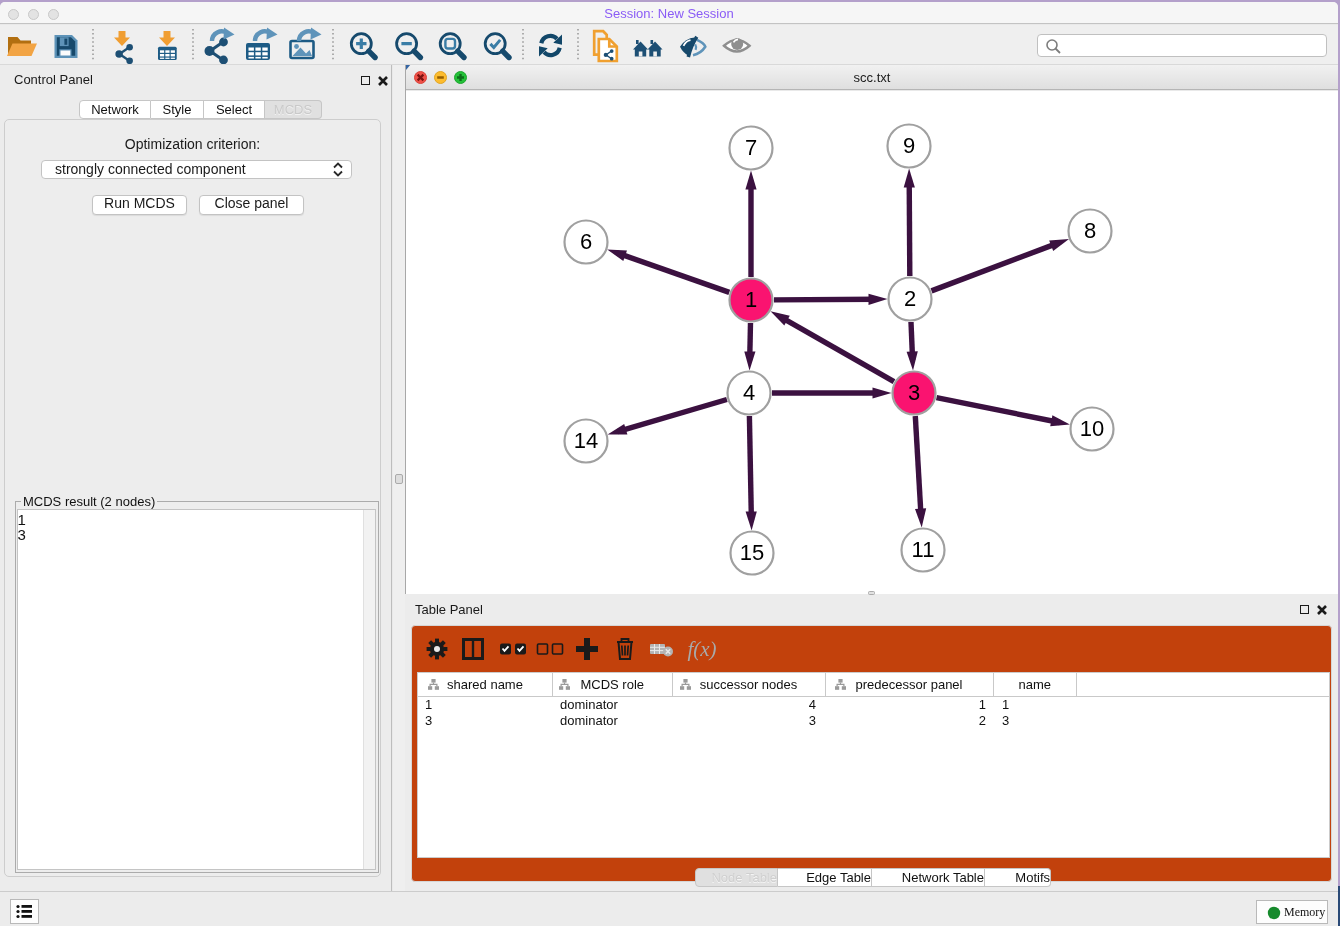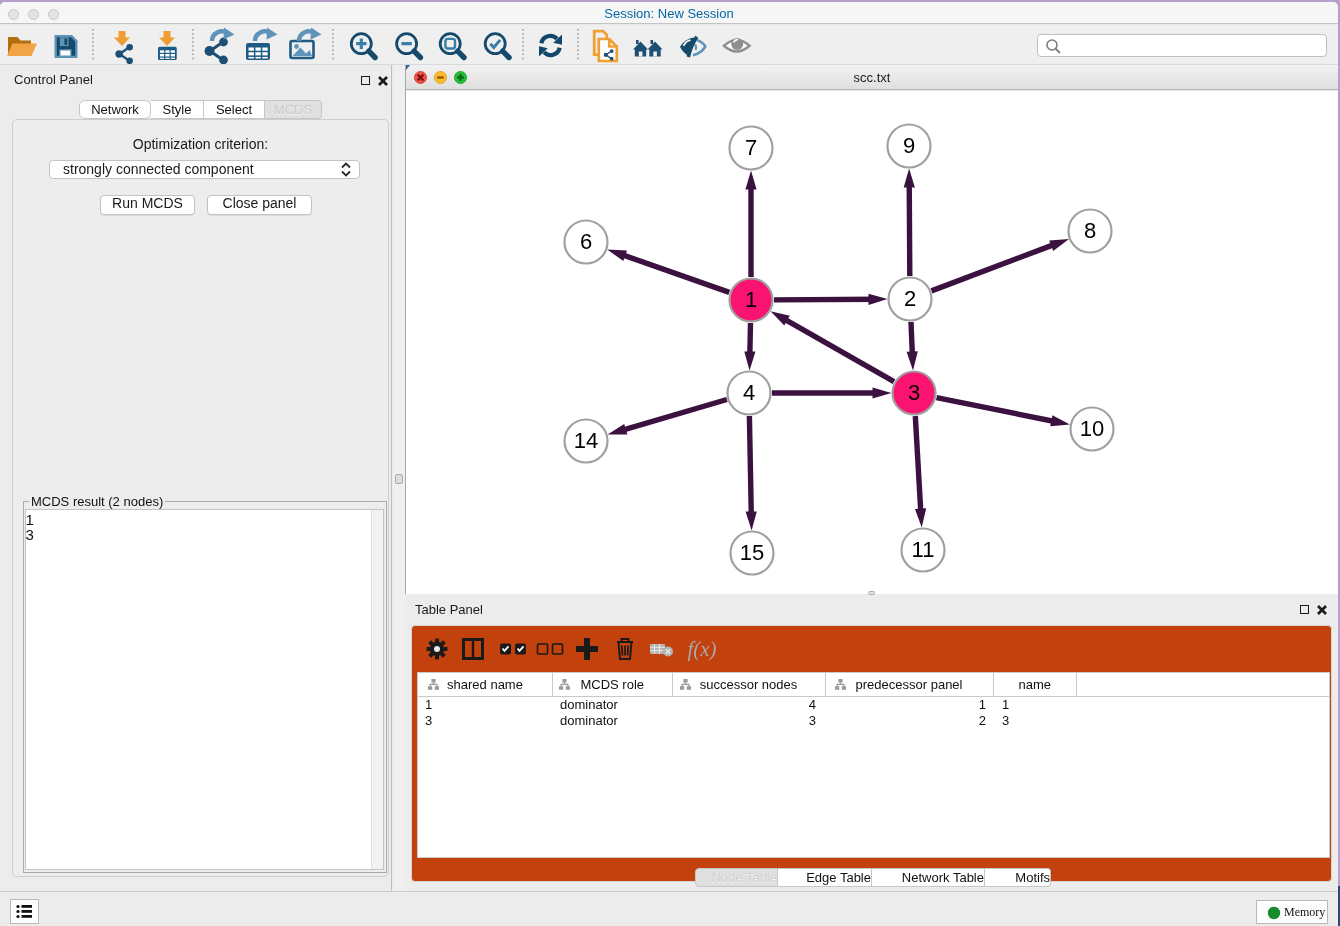--- a/index.html
+++ b/index.html
@@ -3,33 +3,33 @@
 <meta charset="utf-8">
 <style>
 * { margin:0; padding:0; box-sizing:border-box; }
 html,body { width:1340px; height:926px; overflow:hidden; }
 body { background:#b4a0cb; font-family:"Liberation Sans", sans-serif; position:relative; }
 .abs { position:absolute; }
 #win { position:absolute; left:0; top:2px; width:1338px; height:924px; background:#e9e9e9; border-radius:5px 5px 0 0; overflow:hidden; }
 
 #titlebar { position:absolute; left:0; top:0; width:1338px; height:22px; background:#f6f6f6; border-bottom:1px solid #c3c3c3; }
 .tl { position:absolute; top:7px; width:11px; height:11px; border-radius:50%; background:#e3e3e3; border:1px solid #c9c9c9; }
-#wtitle { position:absolute; top:4px; left:0; width:1338px; text-align:center; font-size:13px; color:#0369a1; }
+#wtitle { position:absolute; top:4px; left:0; width:1338px; text-align:center; font-size:13px; color:#8b5cf6; }
 
 #toolbar { position:absolute; left:0; top:23px; width:1338px; height:39px; background:#efefef; }
 #search { position:absolute; left:1037px; top:9px; width:290px; height:23px; background:#fff; border:1px solid #c0c0c0; border-radius:4px; }
 
 #cpanel { position:absolute; left:0; top:62px; width:392px; height:827px; background:#ececec; border-right:1px solid #bdbdbd; }
 .ptitle { font-size:13px; color:#1a1a1a; position:absolute; }
 .tabrow { position:absolute; height:19px; display:flex; }
 .tab { font-size:13px; color:#111; background:#fff; border:1px solid #c6c6c6; border-left:none; text-align:center; line-height:18px; }
 .tab.first { border-left:1px solid #c6c6c6; border-radius:4px 0 0 4px; }
 .tab.last { border-radius:0 4px 4px 0; }
 .tab.sel { background:#e0e0e0; color:#c9c9c9; text-shadow:0 1px 0 #f2f2f2; }
-#cpane { position:absolute; left:12px; top:55px; width:377px; height:758px; background:#ededed; border:1px solid #cdcdcd; border-radius:5px; }
+#cpane { position:absolute; left:4px; top:55px; width:377px; height:758px; background:#ededed; border:1px solid #cdcdcd; border-radius:5px; }
 #optlbl { position:absolute; left:0; top:16px; width:100%; text-align:center; font-size:14px; color:#1a1a1a; }
 #combo { position:absolute; left:36px; top:40px; width:311px; height:19px; background:#fff; border:1px solid #c3c3c3; border-radius:4px; font-size:14px; color:#1a1a1a; line-height:17px; padding-left:13px; }
 .btn { position:absolute; height:20px; background:#fff; border:1px solid #c3c3c3; border-radius:4px; font-size:14px; color:#1a1a1a; text-align:center; line-height:15px; box-shadow:0 1px 1px rgba(0,0,0,0.08); }
 #groupbox { position:absolute; left:10px; top:381px; width:364px; height:372px; border:1px solid #ababab; }
 #grouplbl { position:absolute; left:5px; top:-8px; background:#ededed; font-size:13px; color:#111; padding:0 2px; }
 #resultarea { position:absolute; left:0.5px; top:7px; width:359px; height:361px; background:#fff; border:1px solid #c4c4c4; font-size:15px; color:#111; line-height:15.2px; padding:1.5px 0 0 0; }
 #resScroll { position:absolute; right:0px; top:0px; width:12px; height:359px; background:#f2f2f2; border-left:1px solid #e0e0e0; }
 
 #vdivider { position:absolute; left:393px; top:62px; width:12px; height:827px; background:#efefef; }
 #vhandle { position:absolute; left:2px; top:410px; width:8px; height:10px; background:#ddd; border:1px solid #aaa; border-radius:2px; }
@@ -242,21 +242,21 @@
         </svg>
     </div>
   </div>
   <div id="cpanel">
     <div class="ptitle" style="left:14px; top:8px;">Control Panel</div>
     <div class="abs" style="left:361px; top:12px; width:9px; height:9px; border:1.5px solid #1a1a1a;"></div>
     <svg class="abs" style="left:377px; top:11px;" width="12" height="12">
         <path d="M2,2 L10,10 M10,2 L2,10" stroke="#1a1a1a" stroke-width="2.6"></path>
       </svg>
     <div class="tabrow" style="left:79px; top:36px;">
-      <div class="tab first" style="width:72px;border-radius:6px;">Network</div>
+      <div class="tab first" style="width:72px;">Network</div>
       <div class="tab" style="width:53px;">Style</div>
       <div class="tab" style="width:61px;">Select</div>
       <div class="tab last sel" style="width:57px;">MCDS</div>
     </div>
     <div id="cpane">
       <div id="optlbl">Optimization criterion:</div>
       <div id="combo">strongly connected component
         <svg width="12" height="15" style="position:absolute; right:7px; top:1px;">
             <path d="M2,5.5 L6,1.5 L10,5.5 M2,9.5 L6,13.5 L10,9.5" fill="none" stroke="#2a2a2a" stroke-width="1.8"></path>
           </svg>

